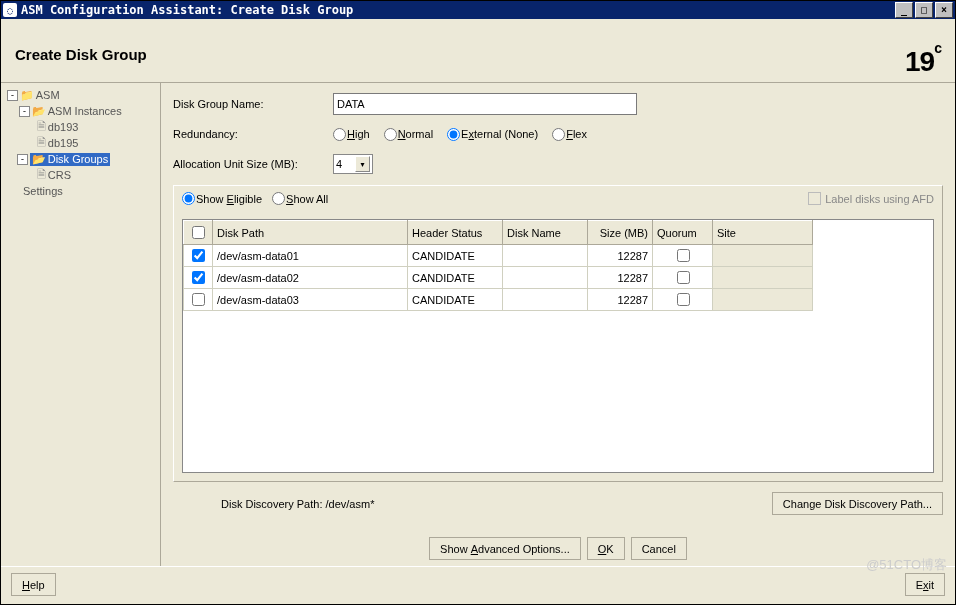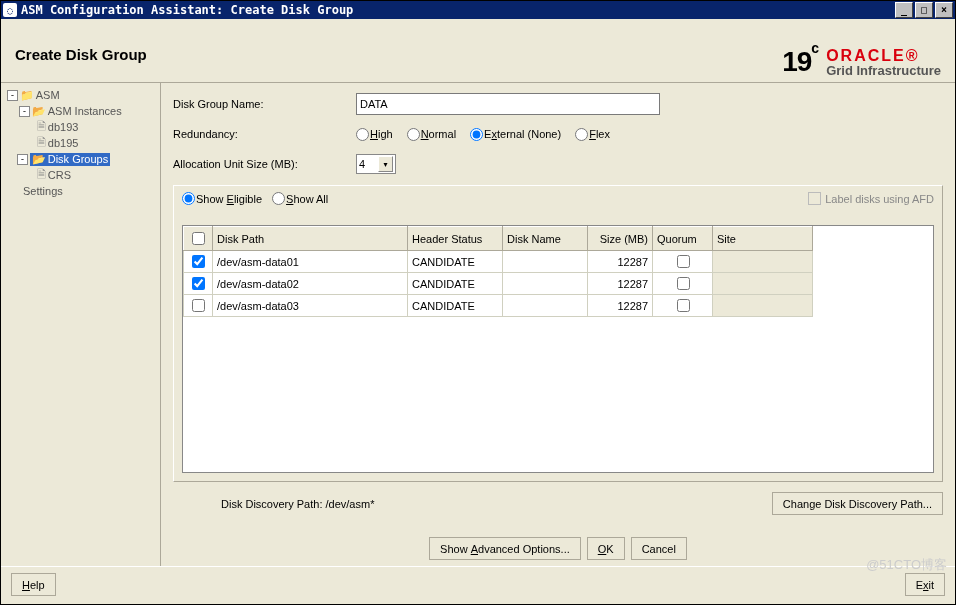--- a/index.html
+++ b/index.html
@@ -21,29 +21,29 @@
   .tree{width:155px;background:#ece9d8;padding:4px 0 4px 4px;color:#555;border-right:1px solid #aca899;}
   .tree .node{display:flex;align-items:center;height:16px;padding:0 2px;gap:2px;white-space:nowrap;}
   .tree .tw{width:9px;height:9px;border:1px solid #888;display:inline-flex;align-items:center;justify-content:center;font-size:9px;line-height:1;color:#000;background:#fff;font-family:monospace;}
   .tree .fold{color:#c9b36a;}
   .tree .file{color:#888;}
   .tree .sel{background:#316ac5;color:#fff;}
   .tree .ind1{padding-left:14px;}
   .tree .ind2{padding-left:32px;}
   .main{flex:1;padding:10px 12px 6px 12px;display:flex;flex-direction:column;}
   .form-row{display:flex;align-items:center;margin-bottom:8px;height:22px;}
-  .form-row .lbl{width:183px;}
+  .form-row .lbl{width:160px;}
   .txt{border:1px solid #7a7a7a;background:#fff;height:18px;padding:1px 3px;font-family:inherit;font-size:11px;width:296px;}
   .radio-wrap{display:flex;align-items:center;gap:14px;}
   .radio{display:flex;align-items:center;gap:1px;}
   .radio input{margin:0;}
   .sel-box{border:1px solid #888;background:#fff;height:18px;width:34px;display:flex;align-items:center;justify-content:space-between;padding:0 2px;}
   .sel-arrow{width:13px;height:14px;background:#ece9d8;border:1px solid #fff;border-right-color:#888;border-bottom-color:#888;display:flex;align-items:center;justify-content:center;font-size:8px;}
   .panel{border:1px solid #aca899;border-top-color:#fff;border-left-color:#fff;background:#ece9d8;padding:6px 8px 8px 8px;flex:1;display:flex;flex-direction:column;margin-top:2px;}
-  .panel-top{display:flex;align-items:center;margin-bottom:20px;}
+  .panel-top{display:flex;align-items:center;margin-bottom:14px;}
   .panel-top .right{margin-left:auto;color:#888;display:flex;align-items:center;gap:4px;}
   .tablewrap{border:1px solid #888;background:#fff;flex:1;overflow:hidden;}
   table{border-collapse:collapse;width:100%;font-size:11px;}
   th{background:#ece9d8;border:1px solid #aca899;border-top:1px solid #fff;border-left:1px solid #fff;text-align:left;font-weight:normal;padding:2px 4px;height:16px;}
   td{border:1px solid #d0d0c0;padding:1px 4px;height:16px;background:#fff;}
   td.chk, th.chk{width:18px;text-align:center;}
   .below{display:flex;align-items:center;margin-top:10px;}
   .below .lbl{flex:1;margin-left:48px;}
   .btn{background:#ece9d8;border:1px solid #aca899;border-radius:0;padding:2px 10px;font-family:inherit;font-size:11px;height:23px;display:inline-flex;align-items:center;}
   .btn-row{display:flex;gap:6px;justify-content:center;margin-top:22px;}
@@ -66,24 +66,20 @@
     <span class="titlebtn">_</span>
     <span class="titlebtn">□</span>
     <span class="titlebtn">×</span>
   </div>
 
   <div class="header-row">
     <h1>Create Disk Group</h1>
     <div class="logo">
       <span class="logo-19c">
         <span>19</span><sup>c</sup>
-      </span>
-      <span class="logo-txt">
-        <span class="o"><span>ORACLE</span><span class="dot">®</span></span>
-        <span class="g">Grid Infrastructure</span>
       </span>
     </div>
   </div>
 
   <div class="body">
 
     <div class="tree">
       <div class="node">
         <span class="tw">-</span>
         <span class="fold">📁</span>

